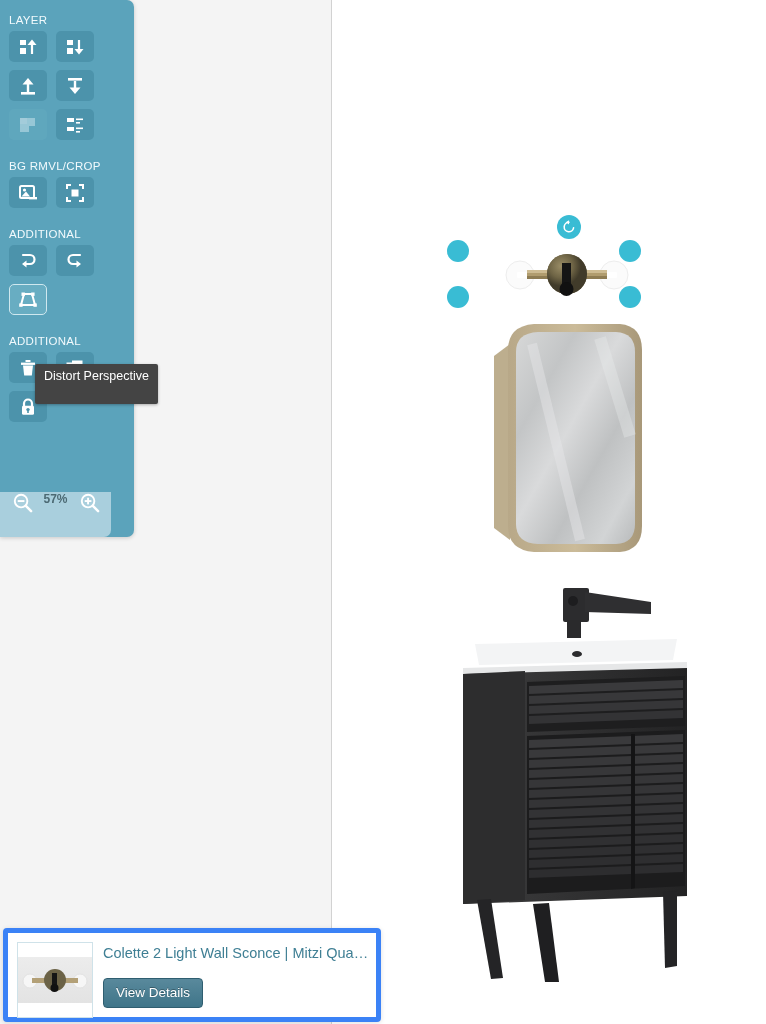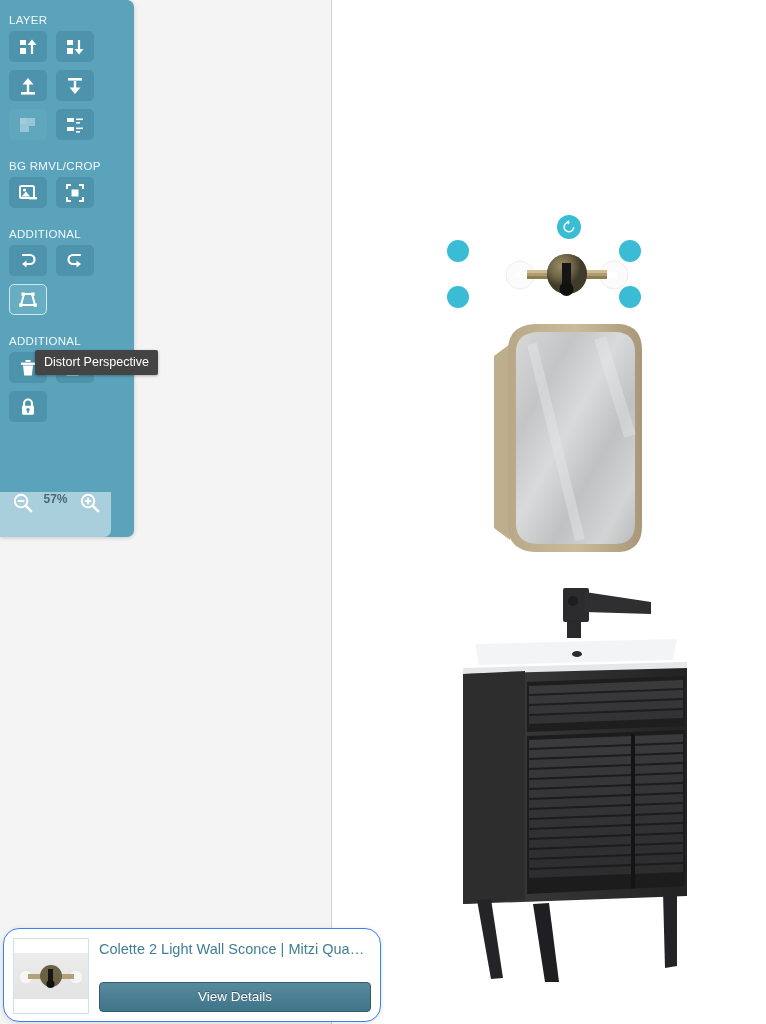--- a/index.html
+++ b/index.html
@@ -76,25 +76,25 @@
   }
   .zoom-level {
     color: #4c6a74; font-size: 12px; font-weight: 600;
     min-width: 30px; text-align: center;
   }
   .zoom-btn { cursor: pointer; display:flex; }
 
   
   .tooltip {
     position: absolute;
-    left: 35px; top: 350px;
+    left: 35px; top: 364px;
     background: #444444;
     color: #ffffff;
     font-size: 12.5px;
-    padding: 5px 9px 6px 9px;
+    padding: 5px 9px 21px 9px;
     border-radius: 2px;
     white-space: nowrap;
     z-index: 40;
     box-shadow: 0 1px 3px rgba(0,0,0,.3);
   }
 
   
   .obj { position: absolute; }
   .handle {
     position: absolute;
@@ -111,22 +111,22 @@
     display: flex; align-items: center; justify-content: center;
     cursor: pointer;
   }
 
   
   .product-card {
     position: absolute;
     left: 3px; bottom: 2px;
     width: 378px; height: 94px;
     background: #ffffff;
-    border: 1px solid #3b82f6;
-    border-radius: 16px;
+    border: 5px solid #3b82f6;
+    border-radius: 4px;
     box-shadow: 0 1px 5px rgba(0,0,0,.13);
     display: flex;
     padding: 9px;
     gap: 10px;
     z-index: 30;
   }
   .thumb {
     width: 76px; height: 76px;
     border: 1px solid #cfe2e9;
     background: #fff;
@@ -138,21 +138,21 @@
     position: absolute; left:0; right:0; top: 14px; bottom: 14px;
     background: linear-gradient(180deg,#ececec 0%, #e3e3e3 100%);
   }
   .card-body { flex: 1; display: flex; flex-direction: column; }
   .card-title {
     color: #3f7f94;
     font-size: 14.5px;
     white-space: nowrap; overflow: hidden;
     margin-top: 3px;
   }
-  .card-actions { display: flex; gap: 0; margin-top: auto; flex-direction: column; }
+  .card-actions { display: flex; gap: 0; margin-top: auto; }
   .card-btn {
     background: linear-gradient(180deg,#59899c 0%, #3f7589 100%);
     color: #ffffff;
     border: 1px solid #2f5e70;
     border-radius: 4px;
     font-size: 13.5px;
     padding: 6px 12px 7px 12px;
     cursor: pointer;
     text-shadow: 0 -1px 0 rgba(0,0,0,.3);
     font-family: "Liberation Sans", sans-serif;

